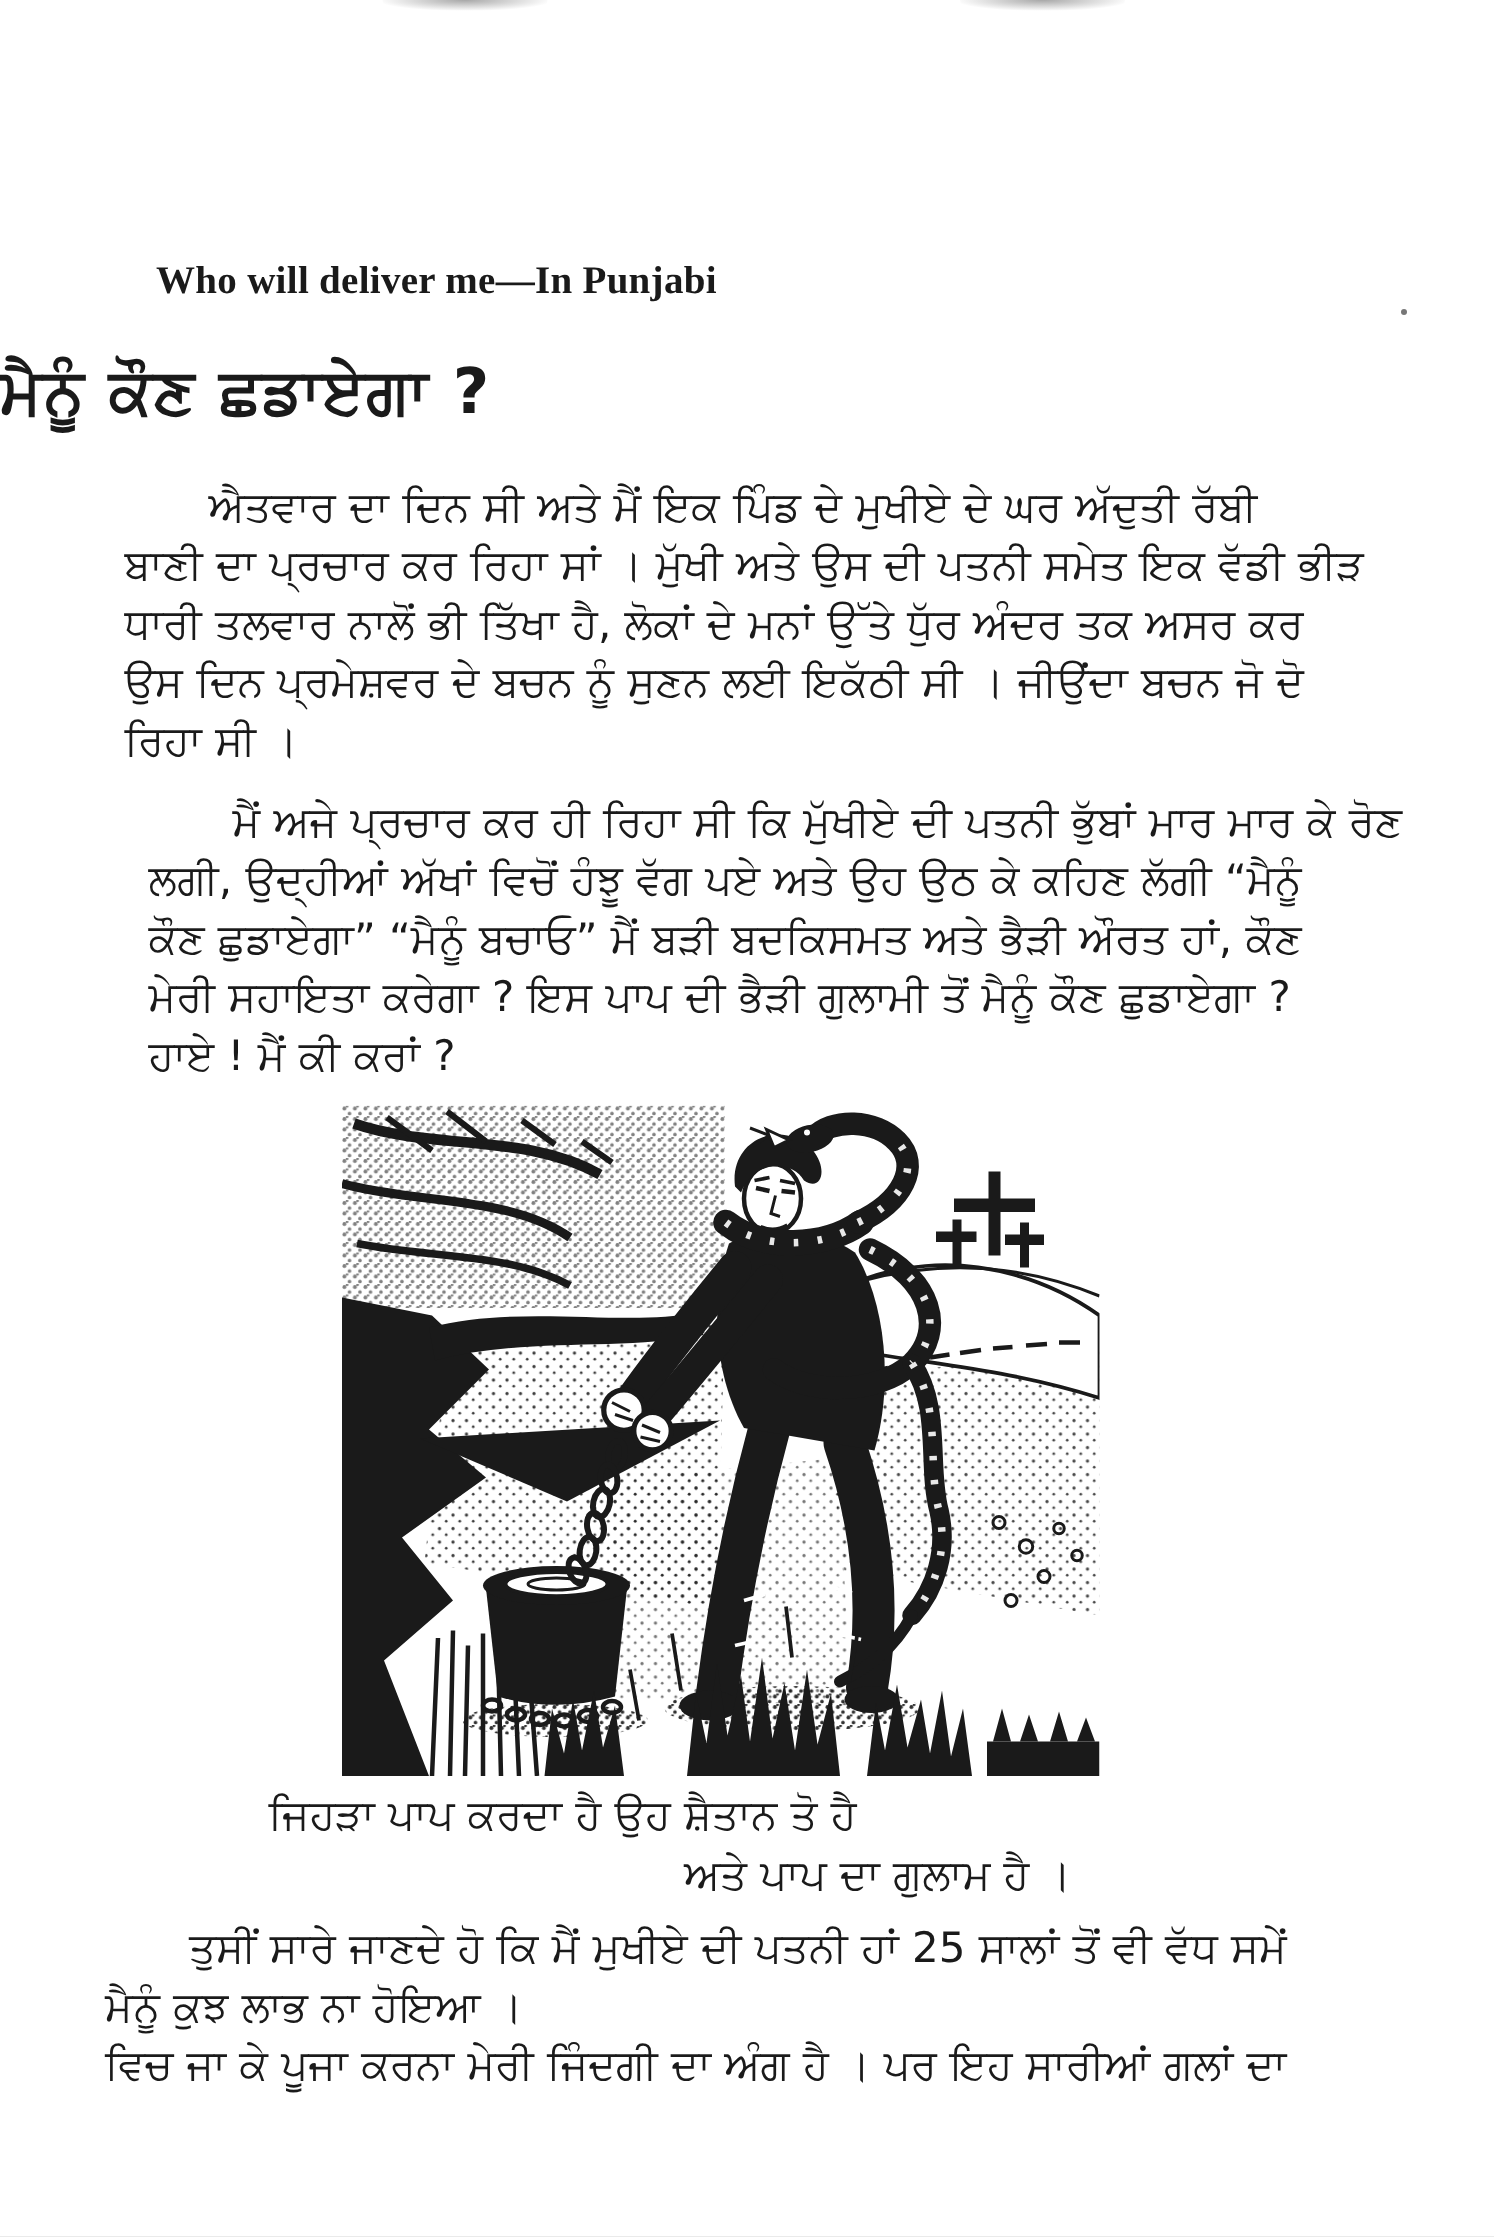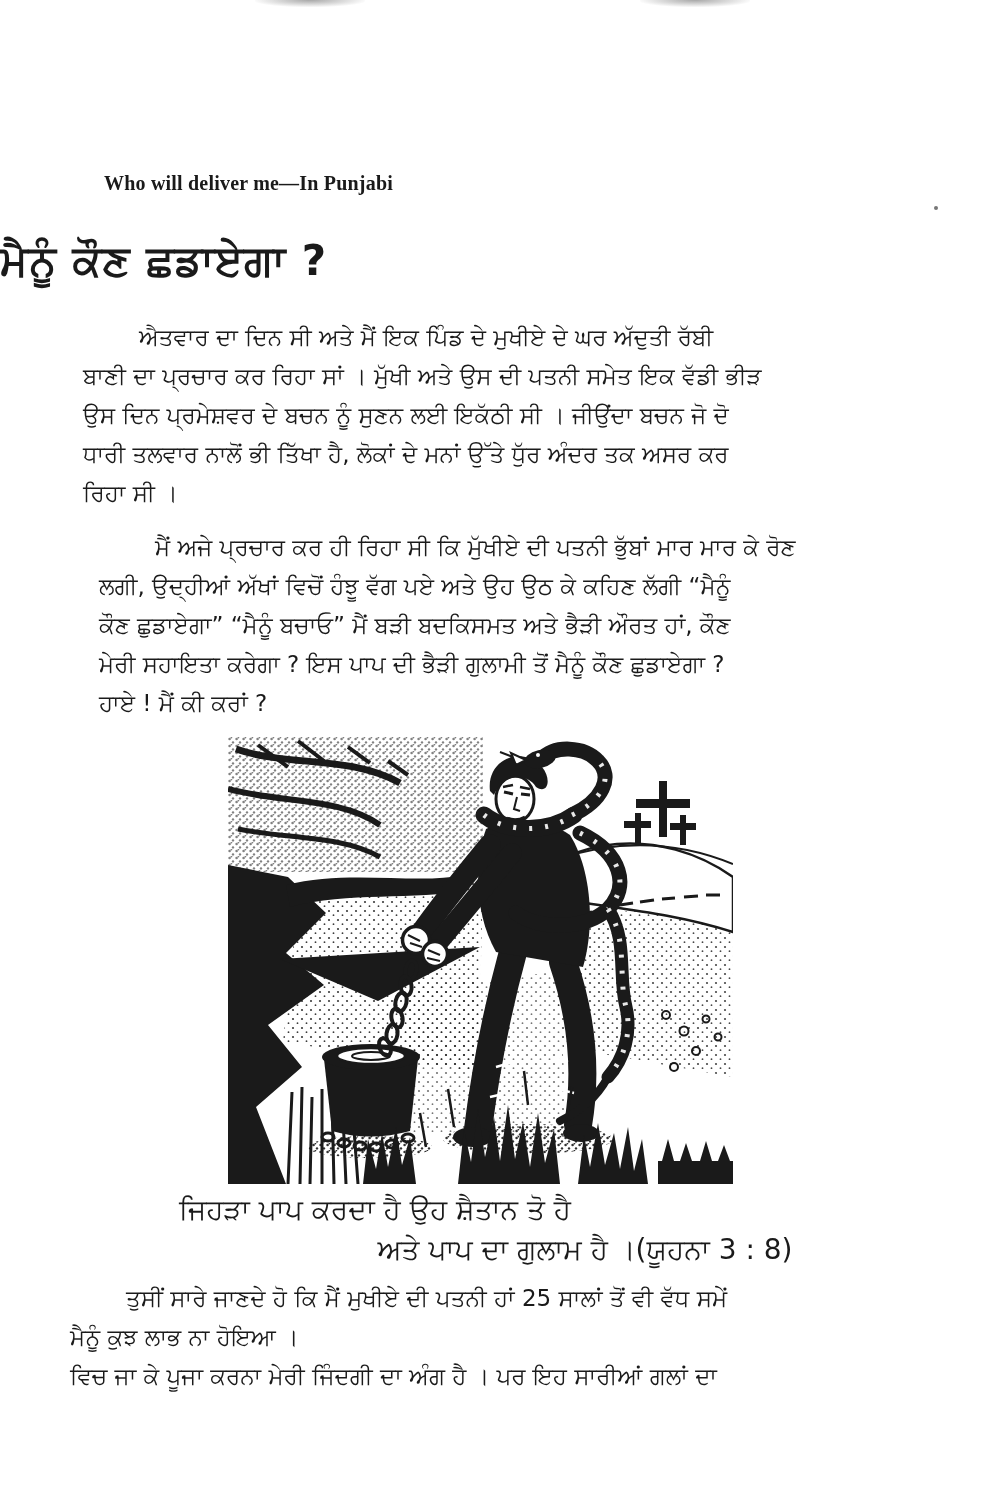--- a/index.html
+++ b/index.html
@@ -8,27 +8,27 @@
     background:#ffffff;overflow:hidden;
     font-family:"DejaVu Sans",sans-serif;color:#1a1a1a;
   }
   .smudge{position:absolute;top:0;height:7px;border-radius:0 0 8px 8px;
     background:radial-gradient(ellipse at top,rgba(60,60,60,.45),rgba(120,120,120,0) 75%);}
   .smudge.s1{left:255px;width:110px;}
   .smudge.s2{left:640px;width:110px;}
   .specdot{position:absolute;left:934px;top:206px;width:4px;height:4px;border-radius:50%;background:#777;}
   .header{
     position:absolute;left:104px;top:172px;
-    font-family:"Liberation Serif",serif;font-weight:bold;font-size:20px;letter-spacing:.2px;
+    font-family:"Liberation Serif",serif;font-weight:bold;font-size:26px;letter-spacing:.2px;
   }
   .title{
     position:absolute;left:0;top:236px;width:100%;margin:0;text-align:left;
     font-size:42px;font-weight:bold;letter-spacing:1px;
   }
-  .para{position:absolute;font-size:23px;line-height:39px;white-space:nowrap;}
+  .para{position:absolute;font-size:28px;line-height:39px;white-space:nowrap;}
   .p1{left:83px;top:318px;}
   .p2{left:99px;top:528px;}
   .p3{left:70px;top:1279px;}
   .indent{padding-left:56px;}
   .caption{
     position:absolute;left:140px;top:1190px;width:812px;
     font-size:28px;font-weight:normal;line-height:40px;white-space:nowrap;margin-left:39px;
   }
   .cap-row{display:flex;justify-content:center;}
   .figure{position:absolute;left:228px;top:737px;width:505px;height:447px;}
@@ -45,22 +45,22 @@
   <div class="smudge s2"></div>
   <div class="specdot"></div>
 
   <div class="header">Who will deliver me—In Punjabi</div>
 
   <h1 class="title">ਮੈਨੂੰ ਕੌਣ ਛਡਾਏਗਾ ?</h1>
 
   <div class="para p1">
     <div class="line indent">ਐਤਵਾਰ ਦਾ ਦਿਨ ਸੀ ਅਤੇ ਮੈਂ ਇਕ ਪਿੰਡ ਦੇ ਮੁਖੀਏ ਦੇ ਘਰ ਅੱਦੁਤੀ ਰੱਬੀ</div>
     <div class="line">ਬਾਣੀ ਦਾ ਪ੍ਰਚਾਰ ਕਰ ਰਿਹਾ ਸਾਂ । ਮੁੱਖੀ ਅਤੇ ਉਸ ਦੀ ਪਤਨੀ ਸਮੇਤ ਇਕ ਵੱਡੀ ਭੀੜ</div>
+    <div class="line">ਧਾਰੀ ਤਲਵਾਰ ਨਾਲੋਂ ਭੀ ਤਿੱਖਾ ਹੈ, ਲੋਕਾਂ ਦੇ ਮਨਾਂ ਉੱਤੇ ਧੁੱਰ ਅੰਦਰ ਤਕ ਅਸਰ ਕਰ</div>
     <div class="line">ਉਸ ਦਿਨ ਪ੍ਰਮੇਸ਼ਵਰ ਦੇ ਬਚਨ ਨੂੰ ਸੁਣਨ ਲਈ ਇਕੱਠੀ ਸੀ । ਜੀਉਂਦਾ ਬਚਨ ਜੋ ਦੋ</div>
-    <div class="line">ਧਾਰੀ ਤਲਵਾਰ ਨਾਲੋਂ ਭੀ ਤਿੱਖਾ ਹੈ, ਲੋਕਾਂ ਦੇ ਮਨਾਂ ਉੱਤੇ ਧੁੱਰ ਅੰਦਰ ਤਕ ਅਸਰ ਕਰ</div>
     <div class="line">ਰਿਹਾ ਸੀ ।</div>
   </div>
 
   <div class="para p2">
     <div class="line indent">ਮੈਂ ਅਜੇ ਪ੍ਰਚਾਰ ਕਰ ਹੀ ਰਿਹਾ ਸੀ ਕਿ ਮੁੱਖੀਏ ਦੀ ਪਤਨੀ ਭੁੱਬਾਂ ਮਾਰ ਮਾਰ ਕੇ ਰੋਣ</div>
     <div class="line">ਲਗੀ, ਉਦ੍ਹੀਆਂ ਅੱਖਾਂ ਵਿਚੋਂ ਹੰਝੂ ਵੱਗ ਪਏ ਅਤੇ ਉਹ ਉਠ ਕੇ ਕਹਿਣ ਲੱਗੀ “ਮੈਨੂੰ</div>
     <div class="line">ਕੌਣ ਛੁਡਾਏਗਾ” “ਮੈਨੂੰ ਬਚਾਓ” ਮੈਂ ਬੜੀ ਬਦਕਿਸਮਤ ਅਤੇ ਭੈੜੀ ਔਰਤ ਹਾਂ, ਕੌਣ</div>
     <div class="line">ਮੇਰੀ ਸਹਾਇਤਾ ਕਰੇਗਾ ? ਇਸ ਪਾਪ ਦੀ ਭੈੜੀ ਗੁਲਾਮੀ ਤੋਂ ਮੈਨੂੰ ਕੌਣ ਛੁਡਾਏਗਾ ?</div>
     <div class="line">ਹਾਏ ! ਮੈਂ ਕੀ ਕਰਾਂ ?</div>
   </div>
@@ -190,21 +190,20 @@
         <path d="M434,424 L440,402 L446,424 Z M452,424 L458,406 L464,424 Z M472,424 L478,404 L484,424 Z M490,424 L496,408 L502,424 Z" class="ink"></path>
         <path d="M226,390 L220,352 M300,368 L296,334 M338,384 L344,350 M198,410 L192,376" class="stroke" stroke-width="2.5"></path>
       </g>
     </svg>
   </div>
 
   <div class="caption">
     <div class="cap-line">ਜਿਹੜਾ ਪਾਪ ਕਰਦਾ ਹੈ ਉਹ ਸ਼ੈਤਾਨ ਤੋ ਹੈ</div>
     <div class="cap-row">
       <span>ਅਤੇ ਪਾਪ ਦਾ ਗੁਲਾਮ ਹੈ ।</span>
-      <span>(ਯੂਹਨਾ 3 : 8)</span>
     </div>
   </div>
 
   <div class="para p3">
     <div class="line indent">ਤੁਸੀਂ ਸਾਰੇ ਜਾਣਦੇ ਹੋ ਕਿ ਮੈਂ ਮੁਖੀਏ ਦੀ ਪਤਨੀ ਹਾਂ 25 ਸਾਲਾਂ ਤੋਂ ਵੀ ਵੱਧ ਸਮੇਂ</div>
     <div class="line">ਮੈਨੂੰ ਕੁਝ ਲਾਭ ਨਾ ਹੋਇਆ ।</div>
     <div class="line">ਵਿਚ ਜਾ ਕੇ ਪੂਜਾ ਕਰਨਾ ਮੇਰੀ ਜਿੰਦਗੀ ਦਾ ਅੰਗ ਹੈ । ਪਰ ਇਹ ਸਾਰੀਆਂ ਗਲਾਂ ਦਾ</div>
   </div>
 
 </div>

